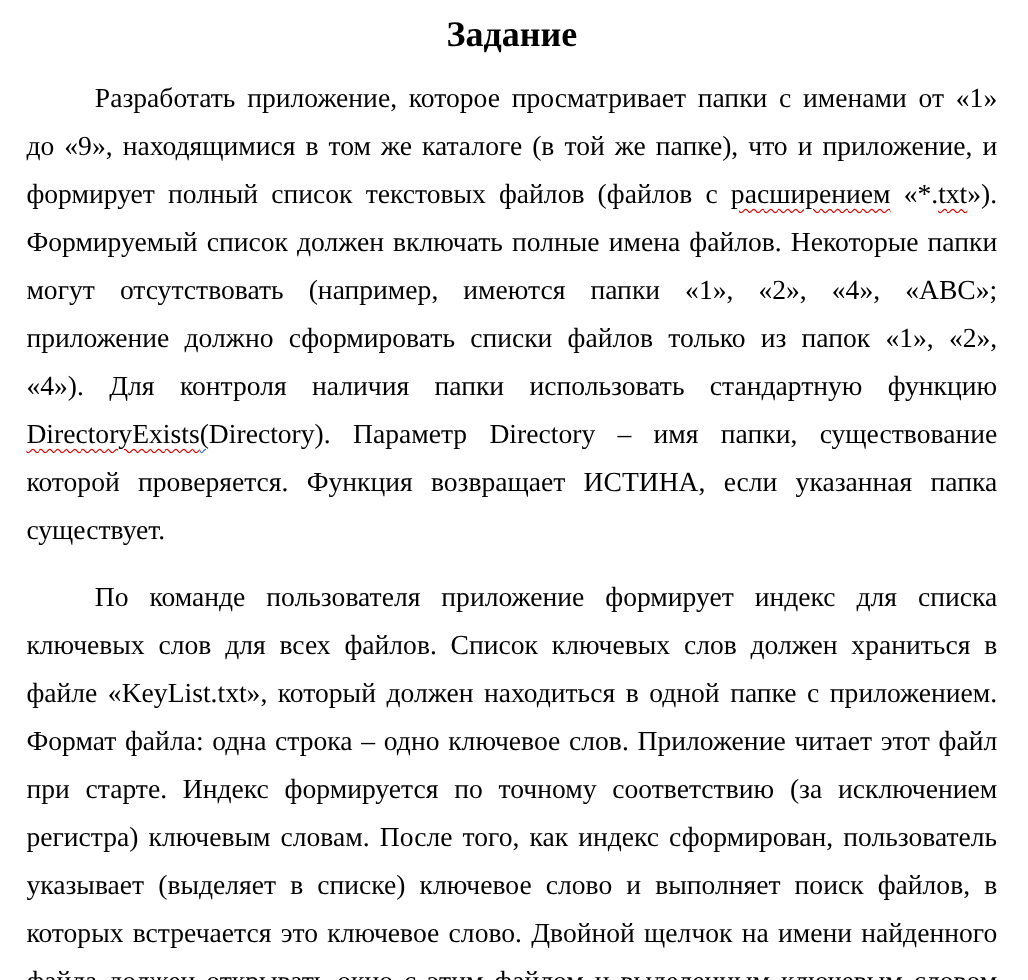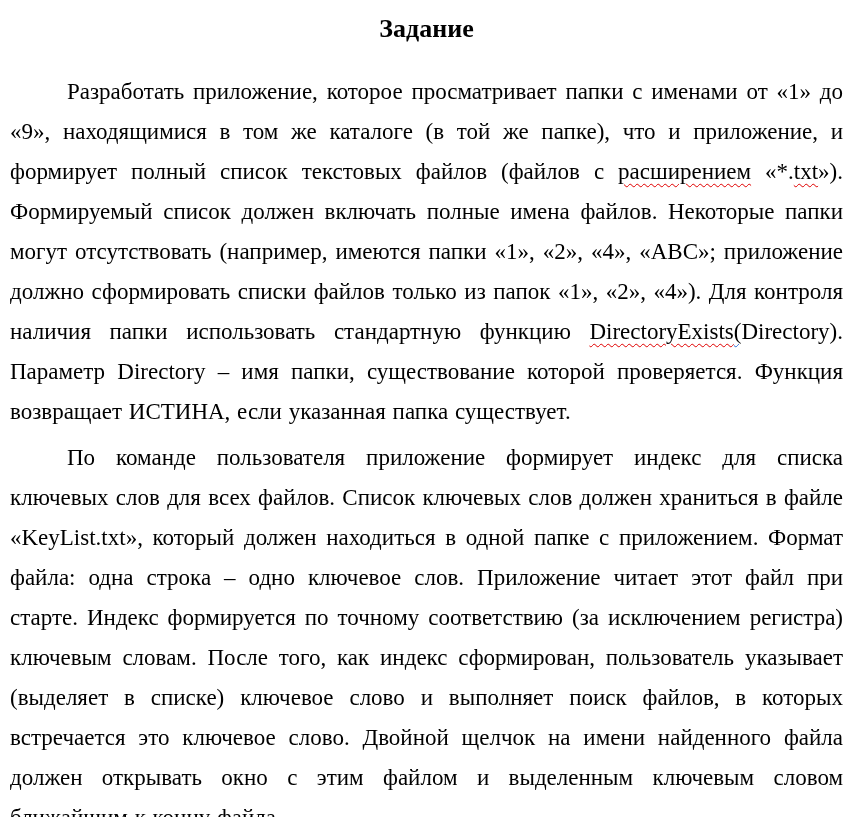--- a/index.html
+++ b/index.html
@@ -15,28 +15,28 @@
   .page {
     box-sizing: border-box;
     width: 857px;
     min-height: 817px;
     padding: 12px 10px 0 6px;
     font-family: "Liberation Serif", "DejaVu Serif", serif;
     color: #000000;
     background: #ffffff;
   }
   .doc-title {
-    margin: 0 0 26px 0;
-    font-size: 26px;
+    margin: 0 0 9px 0;
+    font-size: 30px;
     line-height: 34px;
     font-weight: bold;
     text-align: center;
   }
   .para {
-    margin: 4px;
+    margin: 16px;
     font-size: 23px;
     line-height: 40px;
     text-align: justify;
     text-indent: 57px;
     word-spacing: 1px;
   }
   .para + .para {
     margin-top: 6px;
   }
   .sp-red {

